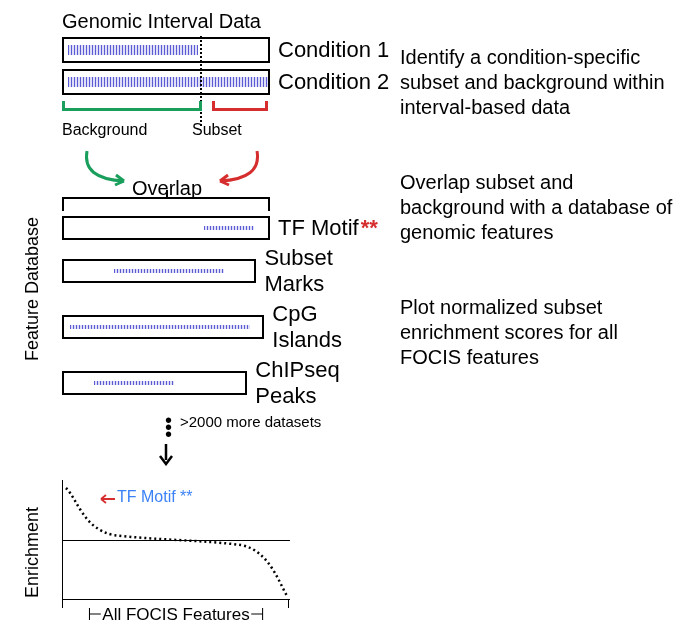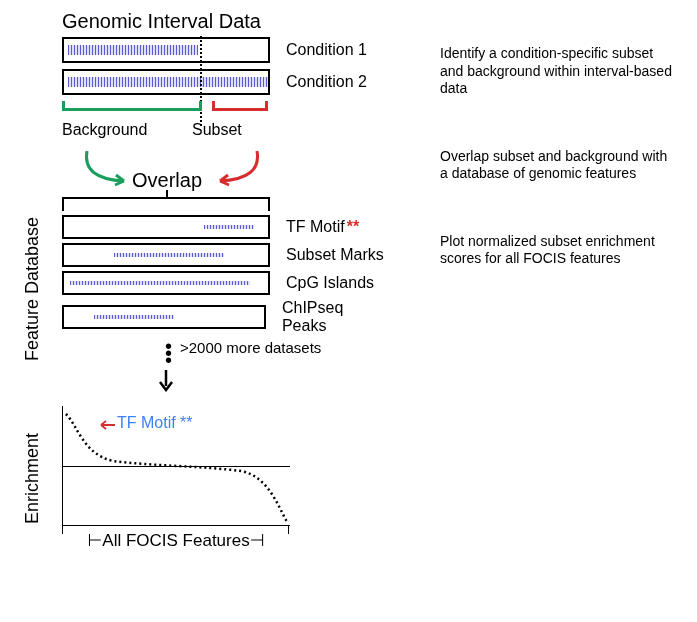--- a/index.html
+++ b/index.html
@@ -19,24 +19,23 @@
   .left-col {
     width: 390px;
     position: relative;
     padding: 10px 0 0 10px;
   }
   .right-col {
     flex: 1;
     padding: 45px 20px 0 10px;
   }
   .desc {
-    font-size: 14px;
+    font-size: 20px;
     line-height: 1.25;
     margin-bottom: 50px;
-    margin-left: 40px;
   }
   .desc:nth-of-type(2) { margin-top: 32px; }
   .desc:nth-of-type(3) { margin-top: 28px; }
 
   
   .sec1-title {
     font-size: 20px;
     margin-left: 52px;
     margin-bottom: 4px;
   }
@@ -56,22 +55,22 @@
   }
   .peaks {
     position: absolute;
     top: 6px;
     bottom: 6px;
     background: repeating-linear-gradient(90deg, #5b5bd6 0 1px, rgba(91,91,214,0.2) 1px 3px);
   }
   .cond1 .peaks { left: 4px; width: 130px; }
   .cond2 .peaks { left: 4px; width: 200px; }
   .track-label {
-    font-size: 16px;
-    margin-left: 16px;
+    font-size: 22px;
+    margin-left: 8px;
   }
   .brackets {
     position: relative;
     margin-left: 52px;
     width: 208px;
     height: 20px;
   }
   .bracket-bg {
     position: absolute;
     border-bottom: 3px solid #1a9e5c;
@@ -100,21 +99,21 @@
 
   
   .overlap-wrap {
     position: relative;
     margin-left: 52px;
     margin-top: 10px;
     height: 50px;
   }
   .overlap-text {
     position: absolute;
-    left: 70px; top: 20px;
+    left: 70px; top: 28px;
     font-size: 20px;
   }
   .arrow-green {
     position: absolute;
     left: 20px; top: 0;
     width: 60px; height: 40px;
   }
   .arrow-red {
     position: absolute;
     left: 140px; top: 0;

